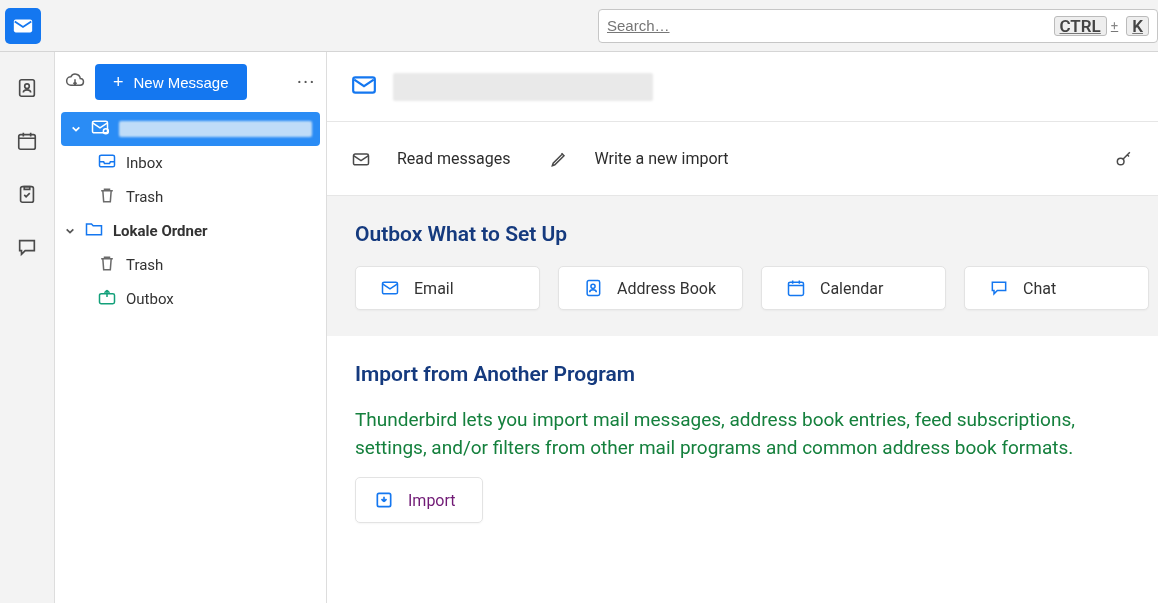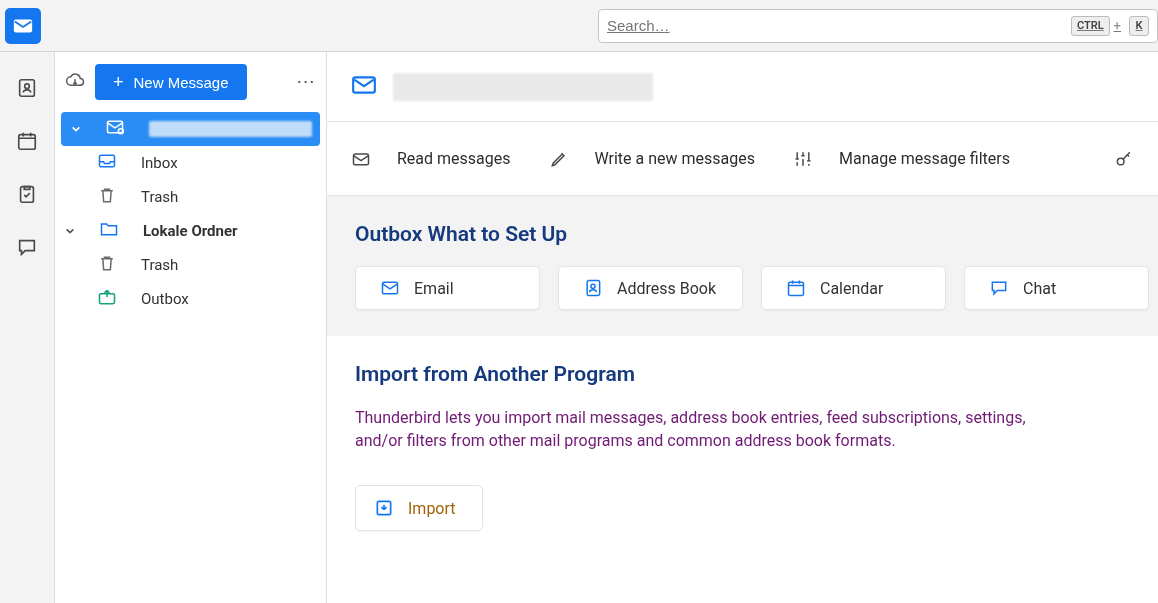--- a/index.html
+++ b/index.html
@@ -38,21 +38,21 @@
       border-radius:4px;
       display:flex; align-items:center;
       padding:0 8px;
       color:#777;
       text-decoration:underline;
     }
     .search-wrap input{
       border:none; outline:none; flex:1; font-size:15px; color:#555;
       background:transparent;
     }
-    .kbd{display:inline-flex;align-items:center;justify-content:center;height:20px;min-width:20px;padding:0 5px;border:1px solid #bbb;border-radius:3px;font-size:11px;background:#eee;color:#444;margin-left:4px;font-weight:600;}
+    .kbd{display:inline-flex;align-items:center;justify-content:center;height:20px;min-width:20px;padding:0 5px;border:1px solid #bbb;border-radius:3px;font-size:17px;background:#eee;color:#444;margin-left:4px;font-weight:600;}
     .plus{margin:0 4px;color:#888;font-size:13px;}
 
     
     .body{flex:1;display:flex;min-height:0;}
     
     .rail{
       width:55px; background:#f3f3f3; border-right:1px solid #ddd;
       display:flex;flex-direction:column;align-items:center;padding-top:25px;gap:28px;
     }
     .rail-item svg{width:22px;height:22px;fill:none;stroke:#4a4a4a;stroke-width:1.8;}
@@ -68,21 +68,21 @@
     .cloud-icn svg{width:20px;height:20px;stroke:#5c5c5c;fill:none;stroke-width:1.8;}
     .new-msg-btn{
       flex:0 0 auto;
       background:#1477f0;color:#fff;border:none;border-radius:4px;
       height:36px;padding:0 18px;font-size:15px;font-weight:500;
       display:flex;align-items:center;gap:10px;cursor:pointer;
     }
     .new-msg-btn .plusicn{font-size:18px;line-height:1;}
     .more{margin-left:auto;letter-spacing:2px;color:#555;cursor:pointer;font-weight:700;}
     .folder-list{list-style:none;font-size:15px;}
-    .folder-row{display:flex;align-items:center;height:34px;padding:0 8px 0 10px;gap:24px;cursor:pointer;}
+    .folder-row{display:flex;align-items:center;height:34px;padding:0 8px 0 10px;gap:9px;cursor:pointer;}
     .folder-row.selected{background:#2a8cf5;color:#fff;border-radius:4px;margin:0 6px;}
     .folder-row.selected .chev{stroke:#fff;}
     .folder-row.selected svg{stroke:#fff;fill:none;}
     .folder-row.child{padding-left:42px;}
     .folder-row.subchild{padding-left:42px;}
     .chev{width:10px;height:10px;stroke:#555;stroke-width:2;fill:none;}
     .ficon svg{width:20px;height:20px;}
     .ficon.mail svg{stroke:#fff;fill:none;stroke-width:1.8;}
     .ficon.inbox svg{stroke:#1477f0;fill:none;stroke-width:1.8;}
     .ficon.trash svg{stroke:#6b6b6b;fill:none;stroke-width:1.8;}
@@ -100,22 +100,22 @@
     .actions-row{height:74px;display:flex;align-items:center;padding:0 24px;gap:38px;border-bottom:1px solid #e6e6e6;}
     .action{display:flex;align-items:center;gap:26px;font-size:16px;color:#2d2d2d;cursor:pointer;}
     .action svg{width:20px;height:20px;stroke:#4a4a4a;fill:none;stroke-width:1.8;}
 
     .panel{padding:26px 28px;}
     .panel.gray{background:#f3f3f3;}
     .panel h2{font-size:21px;font-weight:600;color:#153a7e;margin-bottom:20px;}
     .cards{display:flex;gap:18px;}
     .card{flex:0 0 185px;height:44px;background:#fff;border:1px solid #e3e3e3;border-radius:5px;display:flex;align-items:center;padding:0 24px;gap:14px;font-size:16px;color:#333;cursor:pointer;box-shadow:0 1px 2px rgba(0,0,0,.04);}
     .card svg{width:20px;height:20px;stroke:#1477f0;fill:none;stroke-width:1.8;}
-    .panel p{font-size:16px;color:#701a75;line-height:1.45;max-width:720px;margin-bottom:33px;}
-    .import-btn{display:inline-flex;align-items:center;gap:14px;height:46px;padding:0 26px 0 18px;border:1px solid #e3e3e3;border-radius:5px;font-size:16px;color:#a16207;cursor:pointer;box-shadow:0 1px 2px rgba(0,0,0,.04);}
+    .panel p{font-size:19px;color:#15803d;line-height:1.45;max-width:720px;margin-bottom:16px;}
+    .import-btn{display:inline-flex;align-items:center;gap:14px;height:46px;padding:0 26px 0 18px;border:1px solid #e3e3e3;border-radius:5px;font-size:16px;color:#701a75;cursor:pointer;box-shadow:0 1px 2px rgba(0,0,0,.04);}
     .import-btn svg{width:20px;height:20px;stroke:#1477f0;fill:none;stroke-width:2;}
   </style>
 </head>
 <body>
 
 <div class="topbar">
   <div class="topbar-mail">
     <svg viewBox="0 0 24 24">
         <rect x="2" y="5" width="20" height="14" rx="2"></rect>
         <path d="M3 7l9 6 9-6" fill="none" stroke="#1477f0" stroke-width="2"></path>
@@ -251,27 +251,21 @@
         <svg viewBox="0 0 24 24">
             <rect x="3" y="6" width="18" height="13" rx="2"></rect>
             <path d="M3 8l9 6 9-6"></path>
           </svg>
         <span>Read messages</span>
       </div>
       <div class="action">
         <svg viewBox="0 0 24 24">
             <path d="M4 20l3-1 11-11-2-2L5 17l-1 3zM15 5l2 2"></path>
           </svg>
-        <span>Write a new messages</span>
-      </div>
-      <div class="action">
-        <svg viewBox="0 0 24 24">
-            <path d="M5 4v8m0 4v4m7-16v4m0 4v8m7-16v10m0 4v2M3 12h4m3-4h4m3 6h4"></path>
-          </svg>
-        <span>Manage message filters</span>
+        <span>Write a new import</span>
       </div>
       <div class="action" style="margin-left:auto;">
         <svg viewBox="0 0 24 24">
             <circle cx="8" cy="15" r="4"></circle>
             <path d="M11 12l8-8m-3 3 2 2"></path>
           </svg>
       </div>
     </div>
 
     <div class="panel gray">

